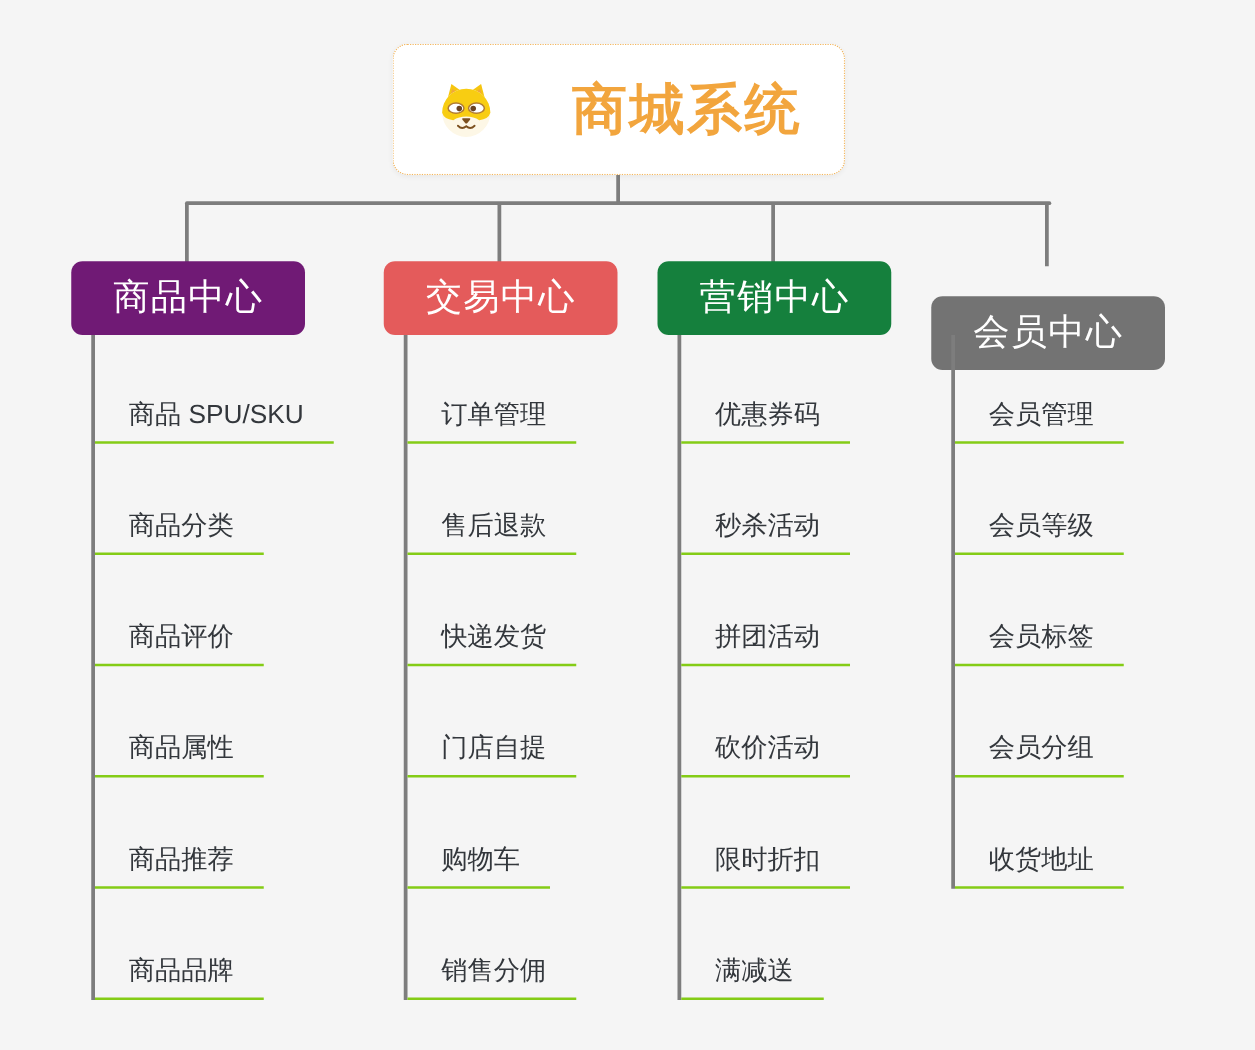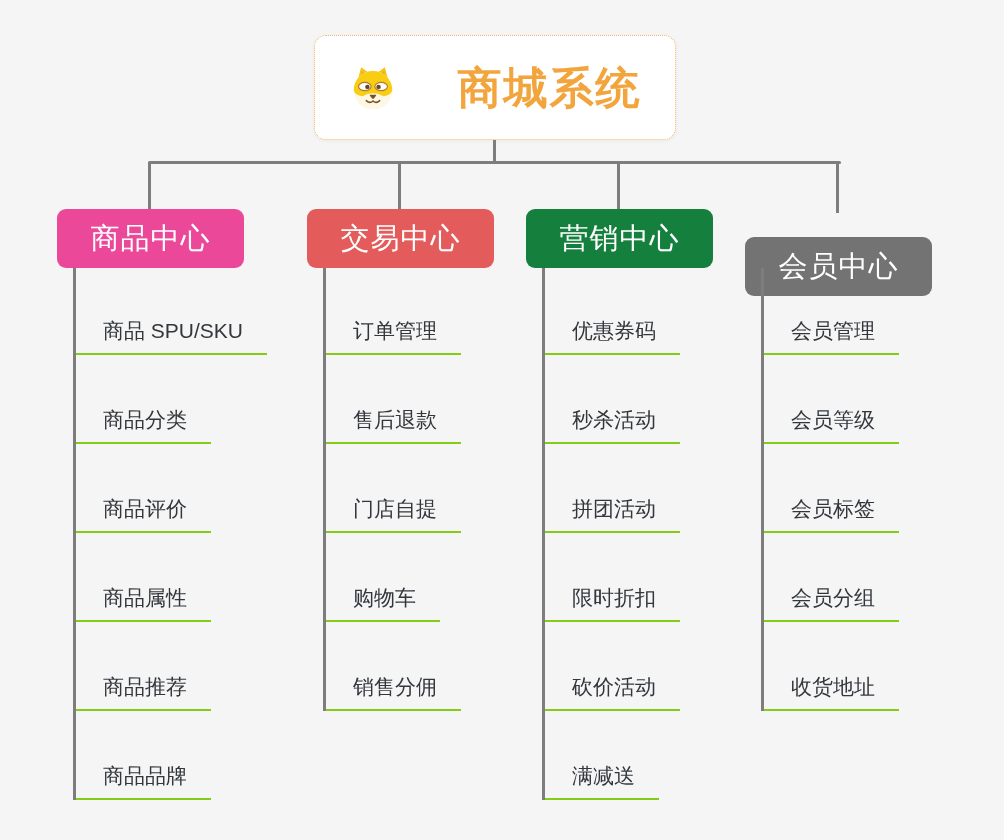--- a/index.html
+++ b/index.html
@@ -69,56 +69,57 @@
     </span>
     <span class="root-title">商城系统</span>
   </div>
 
   <div class="connector root-stub"></div>
   <div class="connector bus"></div>
 
   <div id="branches">
       <div class="branch-group" style="left: 57px;">
       <div class="drop"></div>
-      <div class="branch-box" style="background: #ec4899;">
+      <div class="branch-box" style="background: #701a75;">
         <span class="branch-label">商品中心</span>
       </div>
       <ul class="branch-items">
           <li class="branch-item">商品 SPU/SKU</li>
           <li class="branch-item">商品分类</li>
           <li class="branch-item">商品评价</li>
           <li class="branch-item">商品属性</li>
           <li class="branch-item">商品推荐</li>
           <li class="branch-item">商品品牌</li>
         </ul>
     </div>
       <div class="branch-group" style="left: 307px; font-family: Liberation Serif, serif;">
       <div class="drop"></div>
       <div class="branch-box" style="background: rgb(228, 91, 91);">
         <span class="branch-label">交易中心</span>
       </div>
       <ul class="branch-items">
           <li class="branch-item">订单管理</li>
           <li class="branch-item">售后退款</li>
+          <li class="branch-item">快递发货</li>
           <li class="branch-item">门店自提</li>
           <li class="branch-item">购物车</li>
           <li class="branch-item">销售分佣</li>
         </ul>
     </div>
       <div class="branch-group" style="left: 526px;">
       <div class="drop"></div>
       <div class="branch-box" style="background: #15803d;">
         <span class="branch-label">营销中心</span>
       </div>
       <ul class="branch-items">
           <li class="branch-item">优惠券码</li>
           <li class="branch-item">秒杀活动</li>
           <li class="branch-item">拼团活动</li>
+          <li class="branch-item">砍价活动</li>
           <li class="branch-item">限时折扣</li>
-          <li class="branch-item">砍价活动</li>
           <li class="branch-item">满减送</li>
         </ul>
     </div>
       <div class="branch-group" style="left: 745px;">
       <div class="drop"></div>
       <div class="branch-box" style="background: #737373; margin-top: 28px;">
         <span class="branch-label">会员中心</span>
       </div>
       <ul class="branch-items">
           <li class="branch-item">会员管理</li>

